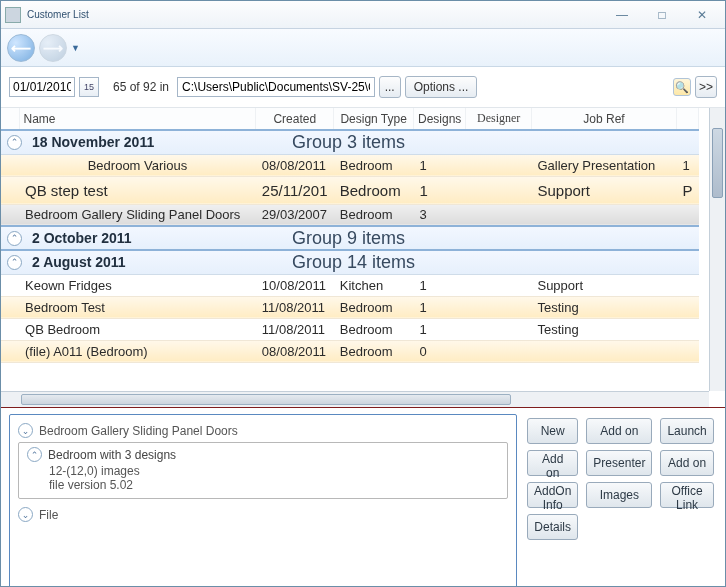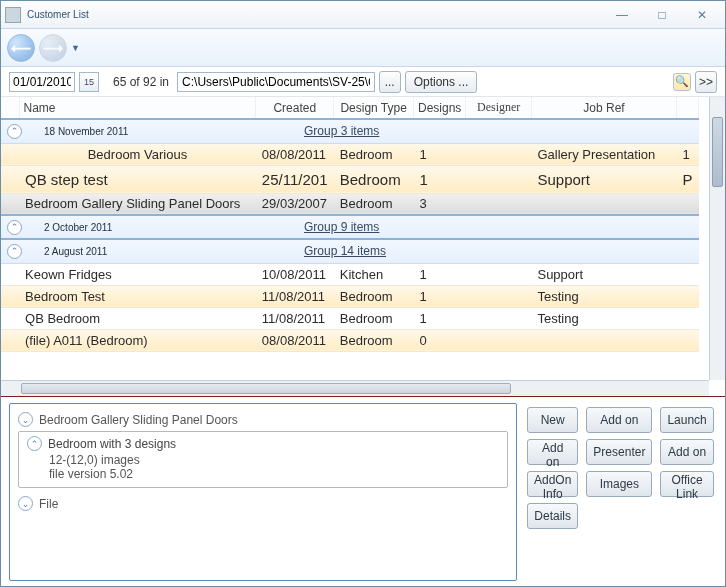--- a/index.html
+++ b/index.html
@@ -10,43 +10,43 @@
   .titlebar .title { font-size:10px; color:#305070; flex:1; }
   .winbtns { display:flex; gap:14px; margin-right:6px;}
   .winbtn { width:26px; height:14px; display:flex; align-items:center; justify-content:center; color:#5a7b96; font-size:12px;}
   
   .navrow { height:38px; background:linear-gradient(#f8fbff,#e9f2fb); border-bottom:1px solid #c9d8e6; display:flex; align-items:center; padding:4px 6px; gap:4px;}
   .navbtn { width:28px; height:28px; border-radius:50%; border:1px solid #9bbad7; background:radial-gradient(circle at 30% 30%, #cfe6ff, #7aaee0); display:flex; align-items:center; justify-content:center;}
   .navbtn.disabled { filter:grayscale(0.5) opacity(0.5);}
   .navarrow { color:#fff; font-size:14px; font-weight:bold;}
   .navdd { width:8px; color:#3a6a9a; font-size:9px; margin-left:0; align-self:center;}
   
-  .toolrow { height:30px; display:flex; align-items:center; padding:14px 8px; gap:4px; font-size:12px; color:#333; border-bottom:1px solid #e1e6eb;}
+  .toolrow { height:30px; display:flex; align-items:center; padding:20px 8px; gap:4px; font-size:12px; color:#333; border-bottom:1px solid #e1e6eb;}
   .dateinput { width:66px; height:20px; border:1px solid #a5b6c8; padding:1px 3px; font-size:12px;}
   .calbtn { width:20px; height:20px; border:1px solid #a5b6c8; background:linear-gradient(#fff,#e8eef5); display:flex; align-items:center; justify-content:center; font-size:9px; color:#446; margin-right:6px;}
   .counter { margin:0 4px;}
   .pathinput { flex:1; height:20px; border:1px solid #a5b6c8; padding:1px 4px; font-size:12px; background:#fff;}
   .tbtn { height:22px; padding:0 8px; border:1px solid #a6b6c6; background:linear-gradient(#fdfdfd,#e6ecf2); font-size:12px; color:#333; border-radius:3px; display:flex; align-items:center; justify-content:center;}
   .iconbtn { width:22px; padding:0;}
   .searchicon { width:18px;height:18px; border:1px solid #b0c4d8; border-radius:3px; background:linear-gradient(#fff6da,#fde8a8); display:flex; align-items:center; justify-content:center;}
   
   .gridwrap { position:relative; height:300px; border-bottom:1px solid #7f1d1d; overflow:hidden;}
   .grid { width:698px; height:100%; overflow:hidden;}
   .vscroll { position:absolute; right:0; top:0; bottom:16px; width:16px; background:#eef1f4; border-left:1px solid #c4cfd9;}
   .vscroll .thumb { position:absolute; left:2px; right:2px; top:20px; height:70px; background:linear-gradient(#cdd8e3,#aebccc); border:1px solid #8aa0b6; border-radius:2px;}
   .hscroll { position:absolute; left:0; right:16px; bottom:0; height:16px; background:#eef1f4; border-top:1px solid #c4cfd9;}
   .hscroll .thumb { position:absolute; top:2px; bottom:2px; left:20px; width:490px; background:linear-gradient(#e5eaef,#ccd5de); border:1px solid #9cb0c2; border-radius:2px;}
   table { border-collapse:collapse; width:100%; font-size:13px; color:#2b2b2b;}
   thead th { height:22px; font-weight:400; font-size:12px; color:#444; background:#fcfdfe; border-bottom:1px solid #d3dbe3; border-right:1px solid #eef1f4; text-align:center; padding:0 4px;}
   thead th:first-child{width:20px;}
   tr.grouphdr td { background:linear-gradient(#f2f7ff,#e6f0fc); border-top:2px solid #8db2d8; border-bottom:1px solid #cfdce9; height:24px; padding:0; }
   tr.grouphdr .gh-inner{ display:flex; align-items:center; gap:10px; padding:0 6px;}
   .expander { width:15px; height:15px; border:1px solid #8aa8c4; border-radius:50%; display:inline-flex; align-items:center; justify-content:center; font-size:9px; color:#5679a0; background:#fff;}
-  .gh-title { font-weight:400; font-size:10px; color:#213040; min-width:250px;margin-left:12px;}
-  .gh-count { font-size:12px; color:#374a60;text-decoration:underline; }
+  .gh-title { font-weight:700; font-size:14px; color:#213040; min-width:250px;}
+  .gh-count { font-size:18px; color:#374a60; }
   tr.datarow td { height:22px; padding:0 6px; border-bottom:1px solid #f0e7d6; white-space:nowrap; overflow:hidden;}
   tr.datarow.alt td { background:linear-gradient(#fff,#fff); }
   tr.datarow.stripe td { background:linear-gradient(#fff8ea,#ffecc3);}
   tr.datarow.big td { height:28px; font-size:15px;}
   tr.datarow.sel td { background:linear-gradient(#f0f0f0,#dcdcdc);}
   
   .bottom { display:flex; height:190px; }
   .detailpanel { flex:1; margin:6px 4px 6px 8px; border:1px solid #5a89c0; border-radius:2px; padding:6px 8px; font-size:12px; color:#555; position:relative; background:#fff;}
   .detailrow{ display:flex; align-items:center; gap:6px; padding:2px 0;}
   .subbox { border:1px solid #b8b8b8; border-radius:2px; margin:2px 0 6px 0; padding:4px 8px 6px 8px; }

